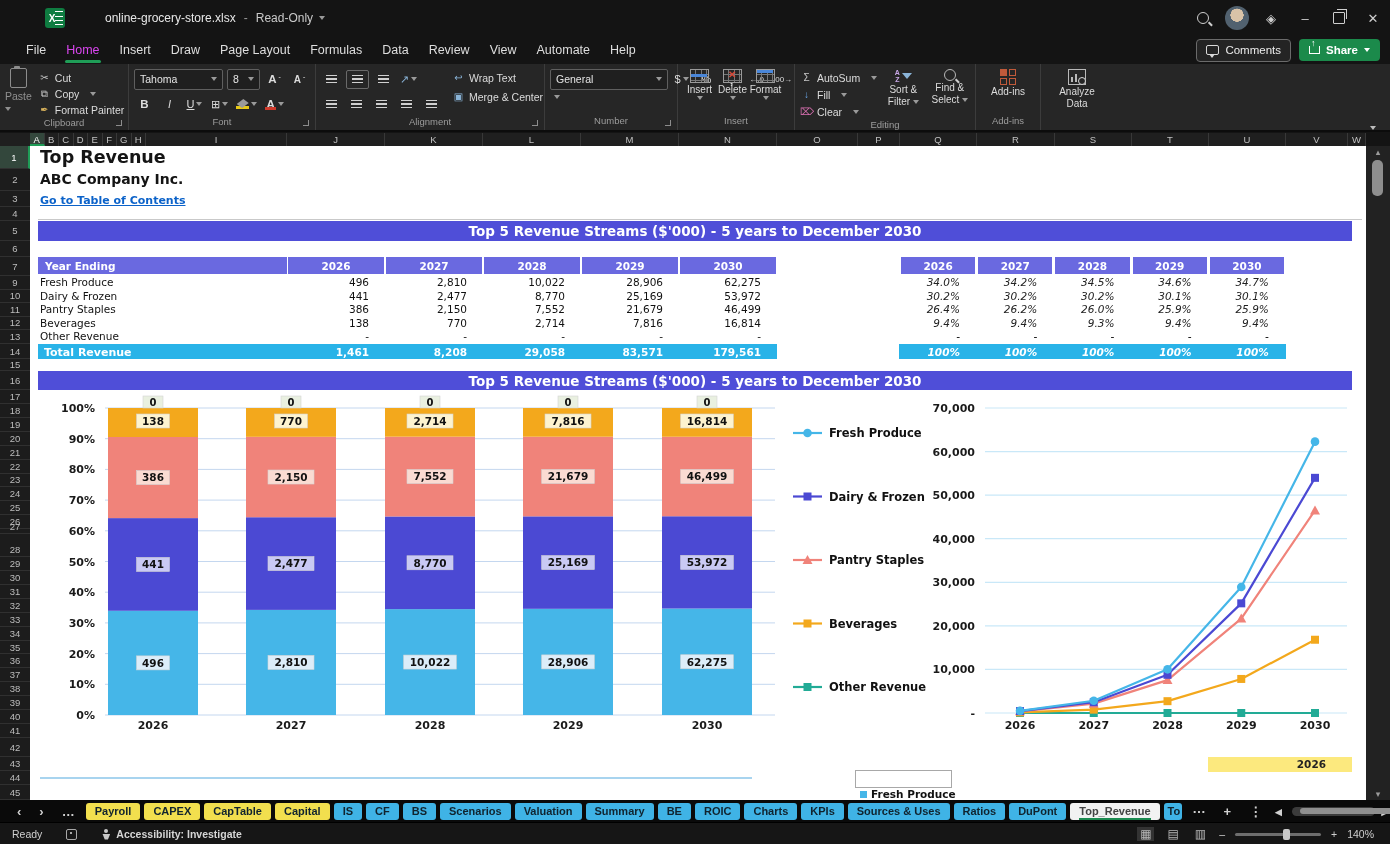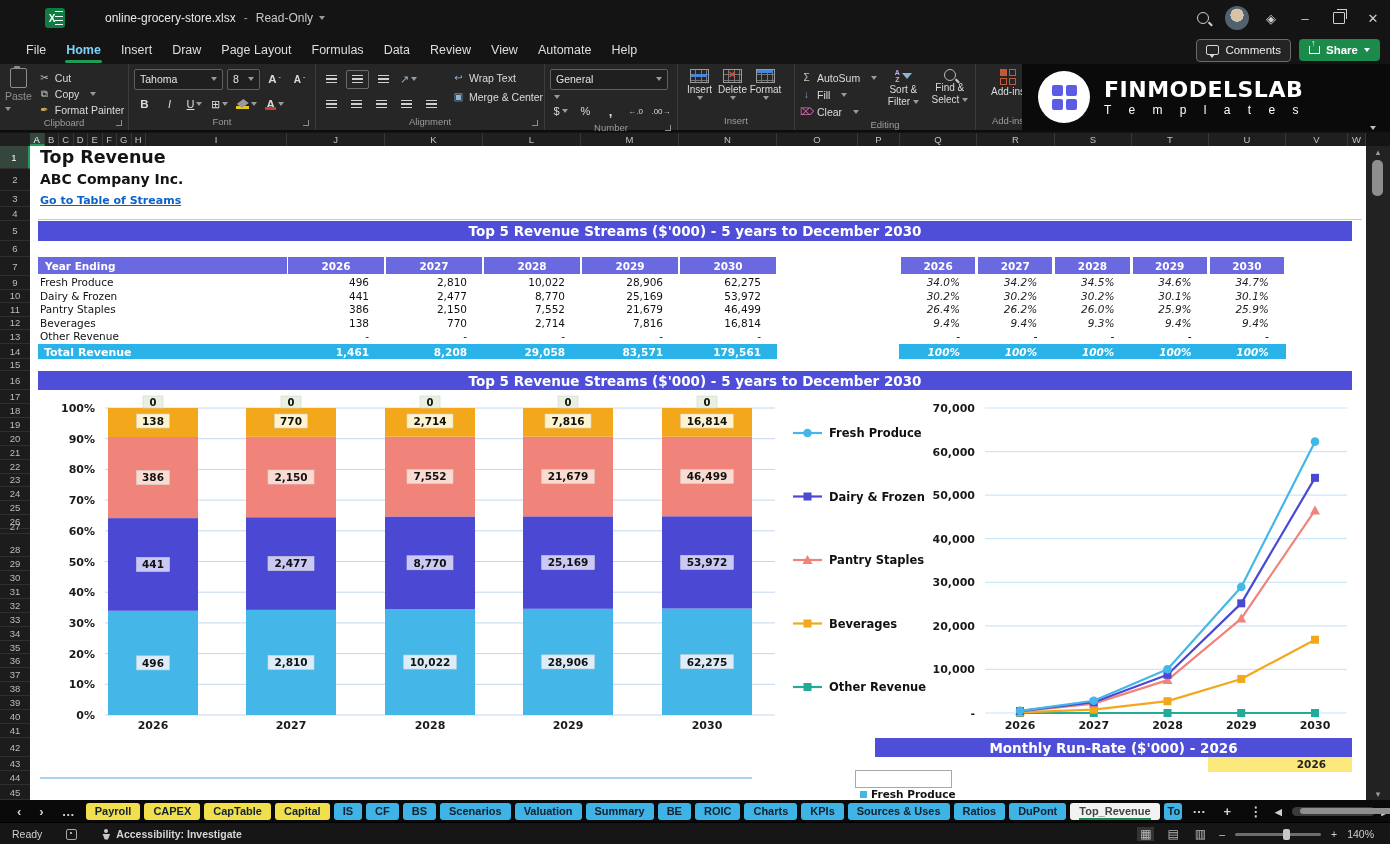--- a/index.html
+++ b/index.html
@@ -21,21 +21,21 @@
   .tb-btn{width:34px;height:36px;display:flex;align-items:center;justify-content:center;color:#cfcfcf;font-size:13px}
   .mag{width:10px;height:10px;border:1.6px solid #cfcfcf;border-radius:50%;position:relative}
   .mag:after{content:"";position:absolute;width:5px;height:1.6px;background:#cfcfcf;transform:rotate(45deg);right:-5px;bottom:-2px}
   .avatar{width:24px;height:24px;border-radius:50%;background:radial-gradient(circle at 50% 38%,#d9c3a8 0 34%,#51616f 35%)}
   .restore{width:10px;height:10px;border:1.2px solid #cfcfcf;border-radius:1px;position:relative}
   .restore:before{content:"";position:absolute;top:-4px;left:3px;width:9px;height:9px;border:1.2px solid #cfcfcf;border-left:none;border-bottom:none}
 
   
   .menubar{position:absolute;top:36px;left:0;right:0;height:28px;background:#141414;display:flex;align-items:center;padding-left:16px;font-size:12.5px;color:#dedede}
   .menu-item{padding:0 10px;height:28px;display:flex;align-items:center;position:relative;white-space:nowrap}
-  .menu-item.active{color:#7dd3fc;font-weight:bold}
+  .menu-item.active{color:#d946ef;font-weight:normal}
   .menu-item.active:after{content:"";position:absolute;left:9px;right:9px;bottom:1px;height:3px;background:#1f9d57;border-radius:2px}
   .mb-right{margin-left:auto;display:flex;align-items:center;gap:8px;padding-right:10px}
   .comments-btn{display:flex;align-items:center;gap:6px;height:21px;padding:0 9px;border:1px solid #6b6b6b;border-radius:4px;background:#242424;color:#ececec;font-size:11.5px}
   .bubble{width:11px;height:8px;border:1.3px solid #d8d8d8;border-radius:2px;position:relative}
   .bubble:after{content:"";position:absolute;left:2px;bottom:-4px;border-left:3px solid transparent;border-right:3px solid transparent;border-top:4px solid #d8d8d8}
   .share-btn{display:flex;align-items:center;gap:6px;height:22px;padding:0 10px;border-radius:4px;background:#1b8a4b;color:#fff;font-size:11.5px;font-weight:bold}
   .share-ic{width:9px;height:7px;border:1.2px solid #fff;border-top:none;position:relative}
   .share-ic:after{content:"↑";position:absolute;left:1px;top:-8px;font-size:9px;color:#fff;font-weight:bold}
   .dd{width:0;height:0;border-left:3.5px solid transparent;border-right:3.5px solid transparent;border-top:4px solid currentColor;display:inline-block;vertical-align:middle}
 
@@ -329,21 +329,21 @@
           <div class="rsmall"><span class="ric" style="color:#8ab4d8">▣</span><span>Merge &amp; Center</span>&nbsp;<span class="dd" style="color:#9a9a9a"></span></div>
         </div>
       </div>
       <div class="rlabel">
           <span>Alignment</span>
           <span class="launcher"></span>
         </div>
     </div>
 
     <div class="rgroup" style="width:122px">
-      <div style="display:flex;flex-direction:column;gap:10px;flex:1">
+      <div style="display:flex;flex-direction:row;gap:3px;flex:1">
         <div class="rrow">
             <div class="rsel" style="width:106px">
               <span>General</span>
               <span class="dd" style="color:#9a9a9a"></span>
             </div>
           </div>
         <div class="rrow">
           <div class="rbtn">
               <span>$</span>
               <span class="dd" style="color:#9a9a9a"></span>
@@ -442,34 +442,20 @@
         <div class="stackbtn" style="width:56px">
             <span class="analyze-ic"></span>
             <span>Analyze</span>
             <span>Data</span>
           </div>
       </div>
       <div class="rlabel"></div>
     </div>
   </div>
 
-  <div class="logo-panel">
-    <div class="logo-circle">
-        <div class="logo-grid">
-          <span></span>
-          <span></span>
-          <span></span>
-          <span></span>
-        </div>
-      </div>
-    <div class="logo-text">
-        <div class="l1">FINMODELSLAB</div>
-        <div class="l2">T e m p l a t e s</div>
-      </div>
-  </div>
   <div class="ribbon-collapse"><span class="dd"></span></div>
 
   <div class="corner"></div>
   <div class="colhead-strip" id="colheads">
       <div class="colhead sel" style="left: 30px; width: 14.5px;">A</div>
       <div class="colhead" style="left: 44.5px; width: 14.5px;">B</div>
       <div class="colhead" style="left: 59px; width: 14.5px;">C</div>
       <div class="colhead" style="left: 73.5px; width: 14.5px;">D</div>
       <div class="colhead" style="left: 88px; width: 14.5px;">E</div>
       <div class="colhead" style="left: 102.5px; width: 14.5px;">F</div>
@@ -539,21 +525,21 @@
     </div>
   <div class="vscroll">
     <span class="varrow" style="top:1px">▴</span>
     <div class="vthumb"></div>
     <span class="varrow" style="bottom:1px">▾</span>
   </div>
 
   <div id="sheet">
     <div class="sh-title">Top Revenue</div>
     <div class="sh-company">ABC Company Inc.</div>
-    <div class="sh-link">Go to Table of Streams</div>
+    <div class="sh-link">Go to Table of Contents</div>
     <div class="title-rule"></div>
 
     <div class="banner" style="left:8px;top:75px;width:1314px;height:20px">Top 5 Revenue Streams ($'000) - 5 years to December 2030</div>
     <div id="table-area">
         <div class="hdr-cell" style="left: 8px; top: 111px; width: 249px; height: 17px; padding-left: 7px;">Year Ending</div>
         <div class="hdr-cell" style="left: 258px; top: 111px; width: 96px; height: 17px; justify-content: center;">2026</div>
         <div class="hdr-cell" style="left: 871px; top: 111px; width: 74.2px; height: 17px; justify-content: center;">2026</div>
         <div class="hdr-cell" style="left: 356px; top: 111px; width: 96px; height: 17px; justify-content: center;">2027</div>
         <div class="hdr-cell" style="left: 948.2px; top: 111px; width: 74.2px; height: 17px; justify-content: center;">2027</div>
         <div class="hdr-cell" style="left: 454px; top: 111px; width: 96px; height: 17px; justify-content: center;">2028</div>
@@ -799,21 +785,20 @@
           <text x="799" y="178" font-size="11.5" font-weight="bold" fill="#111">Pantry Staples</text>
           <line x1="763" y1="237.5" x2="792" y2="237.5" stroke="#f3a81c" stroke-width="2.2"></line>
           <rect x="773.5" y="233.5" width="8" height="8" fill="#f3a81c"></rect>
           <text x="799" y="241.5" font-size="11.5" font-weight="bold" fill="#111">Beverages</text>
           <line x1="763" y1="301" x2="792" y2="301" stroke="#22ab96" stroke-width="2.2"></line>
           <rect x="773.5" y="297" width="8" height="8" fill="#22ab96"></rect>
           <text x="799" y="305" font-size="11.5" font-weight="bold" fill="#111">Other Revenue</text>
         </g>
       </svg>
 
-    <div class="banner" style="left:845px;top:592px;width:477px;height:19px">Monthly Run-Rate ($'000) - 2026</div>
     <div class="yellow-cell">2026</div>
     <div class="blue-rule"></div>
     <div class="mini-box"></div>
     <div class="partial-legend">
         <i></i>
         <span>Fresh Produce</span>
       </div>
   </div>
 
   <div class="tabbar">

